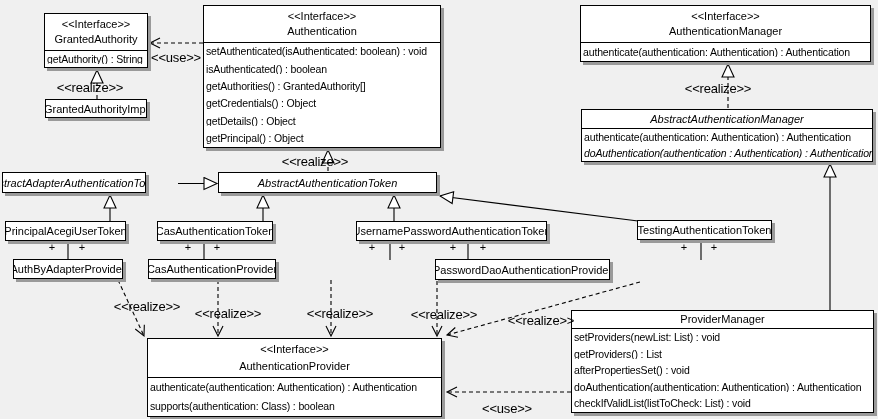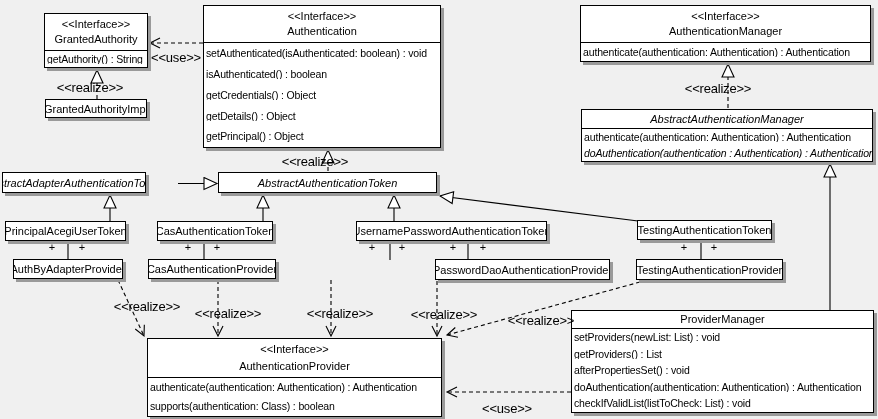--- a/index.html
+++ b/index.html
@@ -100,20 +100,21 @@
   </div>
 
   <div class="uml-box box2" style="left:203px;top:5px;width:238px;height:143px">
     <div class="hdr" style="height:36px">
       <div class="stereo">&lt;&lt;Interface&gt;&gt;</div>
       <div class="cname">Authentication</div>
     </div>
     <div class="methods">
       <div class="m">setAuthenticated(isAuthenticated: boolean) : void</div>
       <div class="m">isAuthenticated() : boolean</div>
+      <div class="m">getAuthorities() : GrantedAuthority[]</div>
       <div class="m">getCredentials() : Object</div>
       <div class="m">getDetails() : Object</div>
       <div class="m">getPrincipal() : Object</div>
     </div>
   </div>
 
   <div class="uml-box box2" style="left:580px;top:5px;width:291px;height:57px">
     <div class="hdr" style="height:36px">
       <div class="stereo">&lt;&lt;Interface&gt;&gt;</div>
       <div class="cname">AuthenticationManager</div>
@@ -163,23 +164,20 @@
 
   <div class="uml-box" style="left:148px;top:259px;width:128px;height:20px">
     <div class="name-only">CasAuthenticationProvider</div>
   </div>
 
 
   <div class="uml-box" style="left:435px;top:259px;width:175px;height:21px">
     <div class="name-only">PasswordDaoAuthenticationProvider</div>
   </div>
 
-  <div class="uml-box" style="left:636px;top:259px;width:147px;height:21px">
-    <div class="name-only">TestingAuthenticationProvider</div>
-  </div>
 
   <div class="uml-box box2" style="left:147px;top:338px;width:295px;height:79px">
     <div class="hdr" style="height:38px">
       <div class="stereo">&lt;&lt;Interface&gt;&gt;</div>
       <div class="cname">AuthenticationProvider</div>
     </div>
     <div class="methods">
       <div class="m">authenticate(authentication: Authentication) : Authentication</div>
       <div class="m">supports(authentication: Class) : boolean</div>
     </div>

